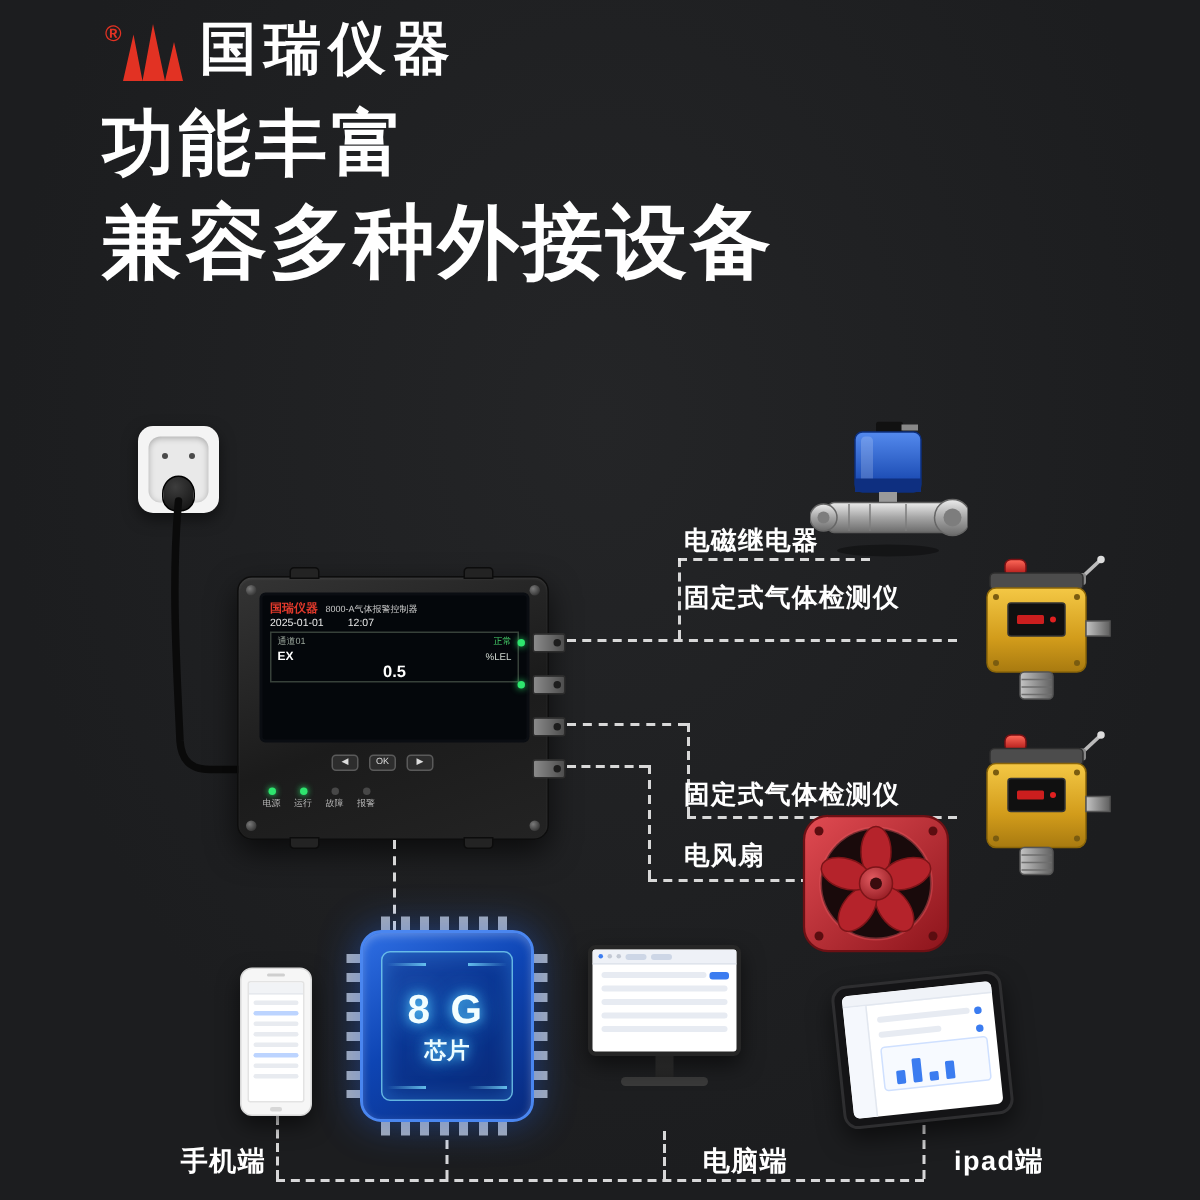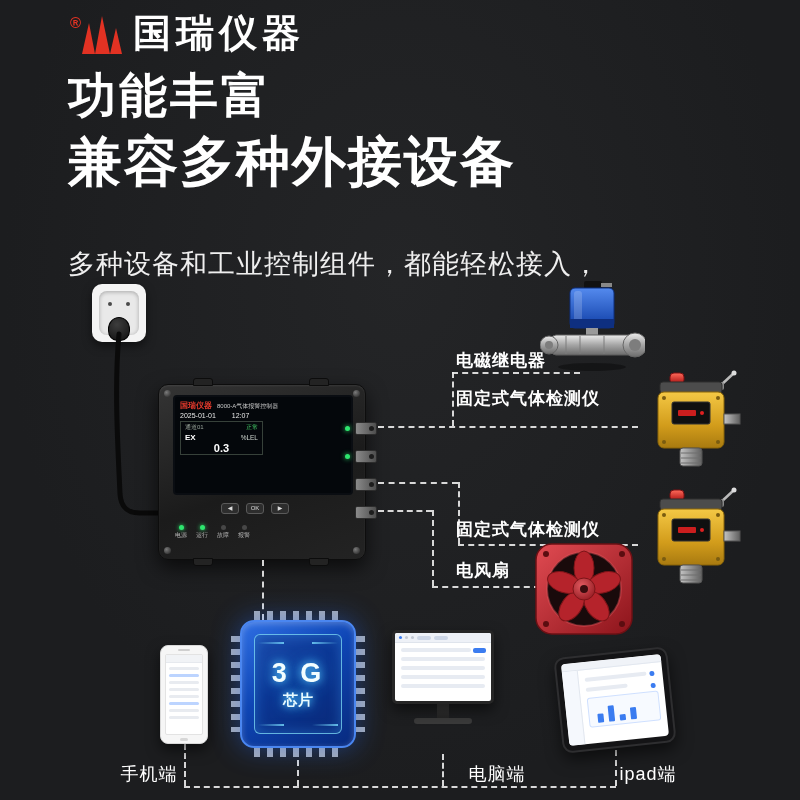--- a/index.html
+++ b/index.html
@@ -46,21 +46,21 @@
   .screw { position:absolute; width:7px; height:7px; border-radius:50%;
            background:radial-gradient(circle at 35% 35%, #7a7a7a, #1f1f1f); }
   .screw.s1 { left:5px; top:5px; } .screw.s2 { right:5px; top:5px; }
   .screw.s3 { left:5px; bottom:5px; } .screw.s4 { right:5px; bottom:5px; }
   .ctl-screen { position:absolute; left:14px; top:10px; width:180px; height:100px;
                 background:#04070b; border:2px solid #0a0d12; border-radius:4px; padding:3px 5px; }
   .scr-head { display:flex; gap:5px; align-items:baseline; }
   .scr-brand { color:#e0392b; font-size:8px; font-weight:bold; }
   .scr-sub { color:#c9c9c9; font-size:6px; }
   .scr-date { display:flex; gap:16px; color:#e8e8e8; font-size:7px; margin:1px 0 2px; }
-  .scr-grid { display:grid; grid-template-columns:1fr 1fr; }
+  .scr-grid { display:grid; grid-template-columns:1fr; }
   .ch { border:1px solid #37413a; padding:1px 4px 2px; height:34px; }
   .ch-top { display:flex; justify-content:space-between; font-size:6px; color:#9aa59b; }
   .ch-top .st { color:#46d06a; }
   .ch-mid { display:flex; justify-content:space-between; align-items:baseline; margin-top:1px; }
   .ch-mid .gas { color:#fff; font-size:8px; font-weight:bold; }
   .ch-mid .unit { color:#cfd6cf; font-size:6.5px; }
   .ch-val { text-align:center; color:#ffffff; font-size:11px; font-weight:bold; line-height:1.1; }
   .ctl-btns { position:absolute; left:0; right:14px; top:118px; display:flex; justify-content:center; gap:7px; }
   .ctl-btn { width:18px; height:11px; border-radius:3px; background:#2d2d2d; border:1px solid #5a5a5a;
              color:#ddd; font-size:6px; line-height:9px; text-align:center; }
@@ -78,21 +78,21 @@
   .mini-led { position:absolute; left:186px; width:5px; height:5px; border-radius:50%;
               background:#2ee56e; box-shadow:0 0 5px #2ee56e; }
   .mini-led.m1 { top:41px; } .mini-led.m2 { top:69px; }
 
   
   .dash-h { border-top:2px dashed rgba(236,236,236,.9); height:0; }
   .dash-v { border-left:2px dashed rgba(236,236,236,.9); width:0; }
 
   
   .conn-label { color:#fff; font-weight:700; font-size:17px; letter-spacing:1px; }
-  .end-label { color:#fff; font-weight:400; font-size:18px; text-align:center; letter-spacing:1px; }
+  .end-label { color:#fff; font-weight:700; font-size:18px; text-align:center; letter-spacing:1px; }
 
   
   .phone { left:160px; top:645px; width:48px; height:99px; background:#f6f6f6;
            border:1px solid #d8d8d8; border-radius:8px; padding:8px 4px;
            box-shadow:0 6px 14px rgba(0,0,0,.55); }
   .ph-spk { position:absolute; top:3px; left:50%; margin-left:-6px; width:12px; height:2px;
             border-radius:1px; background:#cfcfcf; }
   .ph-screen { width:100%; height:100%; background:#fff; border:1px solid #e3e3e3;
                border-radius:2px; position:relative; overflow:hidden; }
   .ph-head { height:8px; background:#f1f3f6; border-bottom:1px solid #e6e9ee; }
@@ -212,21 +212,20 @@
     <span class="logo-spikes">
       <svg width="42" height="42" viewBox="0 0 42 42">
         <path d="M1,40 L8,9 L14,40 L21,2 L29,40 L35,14 L41,40 Z" fill="#e23223"></path>
       </svg>
     </span>
     <span class="logo-cn">国瑞仪器</span>
   </div>
 
   <div class="abs h-title2">兼容多种外接设备</div>
   <div class="abs h-title1">功能丰富</div>
-  <div class="abs h-line2">多种设备和工业控制组件，都能轻松接入，</div>
 
   <div class="abs socket">
     <div class="recess"></div>
     <div class="hole h1"></div>
     <div class="hole h2"></div>
     <div class="plug"></div>
   </div>
   <svg class="abs cable-svg" width="90" height="230" viewBox="0 0 90 230">
     <path d="M31,36 C26,90 30,150 32,196 C33,210 40,215 52,215 L72,215" fill="none" stroke="#0a0a0a" stroke-width="5" stroke-linecap="round"></path>
   </svg>
@@ -253,21 +252,21 @@
       <div class="scr-grid">
         <div class="ch">
           <div class="ch-top">
               <span class="tag">通道01</span>
               <span class="st">正常</span>
             </div>
           <div class="ch-mid">
               <span class="gas">EX</span>
               <span class="unit">%LEL</span>
             </div>
-          <div class="ch-val">0.3</div>
+          <div class="ch-val">0.5</div>
         </div>
       </div>
     </div>
 
     <div class="ctl-btns">
       <div class="ctl-btn">◀</div>
       <div class="ctl-btn">OK</div>
       <div class="ctl-btn">▶</div>
     </div>
 
@@ -429,21 +428,21 @@
     <div class="chip-pins pins-bottom"></div>
     <div class="chip-pins pins-left"></div>
     <div class="chip-pins pins-right"></div>
     <div class="chip-body">
       <div class="chip-frame"></div>
       <div class="trace t1"></div>
         <div class="trace t2"></div>
       <div class="trace t3"></div>
         <div class="trace t4"></div>
       <div class="chip-text">
-        <div class="chip-4g">3 G</div>
+        <div class="chip-4g">8 G</div>
         <div class="chip-cn">芯片</div>
       </div>
     </div>
   </div>
 
   <div class="abs monitor">
     <div class="mon-screen">
       <div class="mon-head">
         <span class="mon-dot blue"></span>
           <span class="mon-dot"></span>
@@ -474,15 +473,15 @@
         <div class="ip-bar b3"></div>
           <div class="ip-bar b4"></div>
       </div>
       <div class="ip-dot d1"></div>
         <div class="ip-dot d2"></div>
     </div>
   </div>
 
   <div class="abs end-label" style="left:112px; top:762px; width:74px;">手机端</div>
   <div class="abs end-label" style="left:460px; top:762px; width:74px;">电脑端</div>
-  <div class="abs end-label" style="left:606px; top:762px; width:84px;">ipad端</div>
+  <div class="abs end-label" style="left:624px; top:762px; width:84px;">ipad端</div>
 
 </div>
 
 </body></html>

